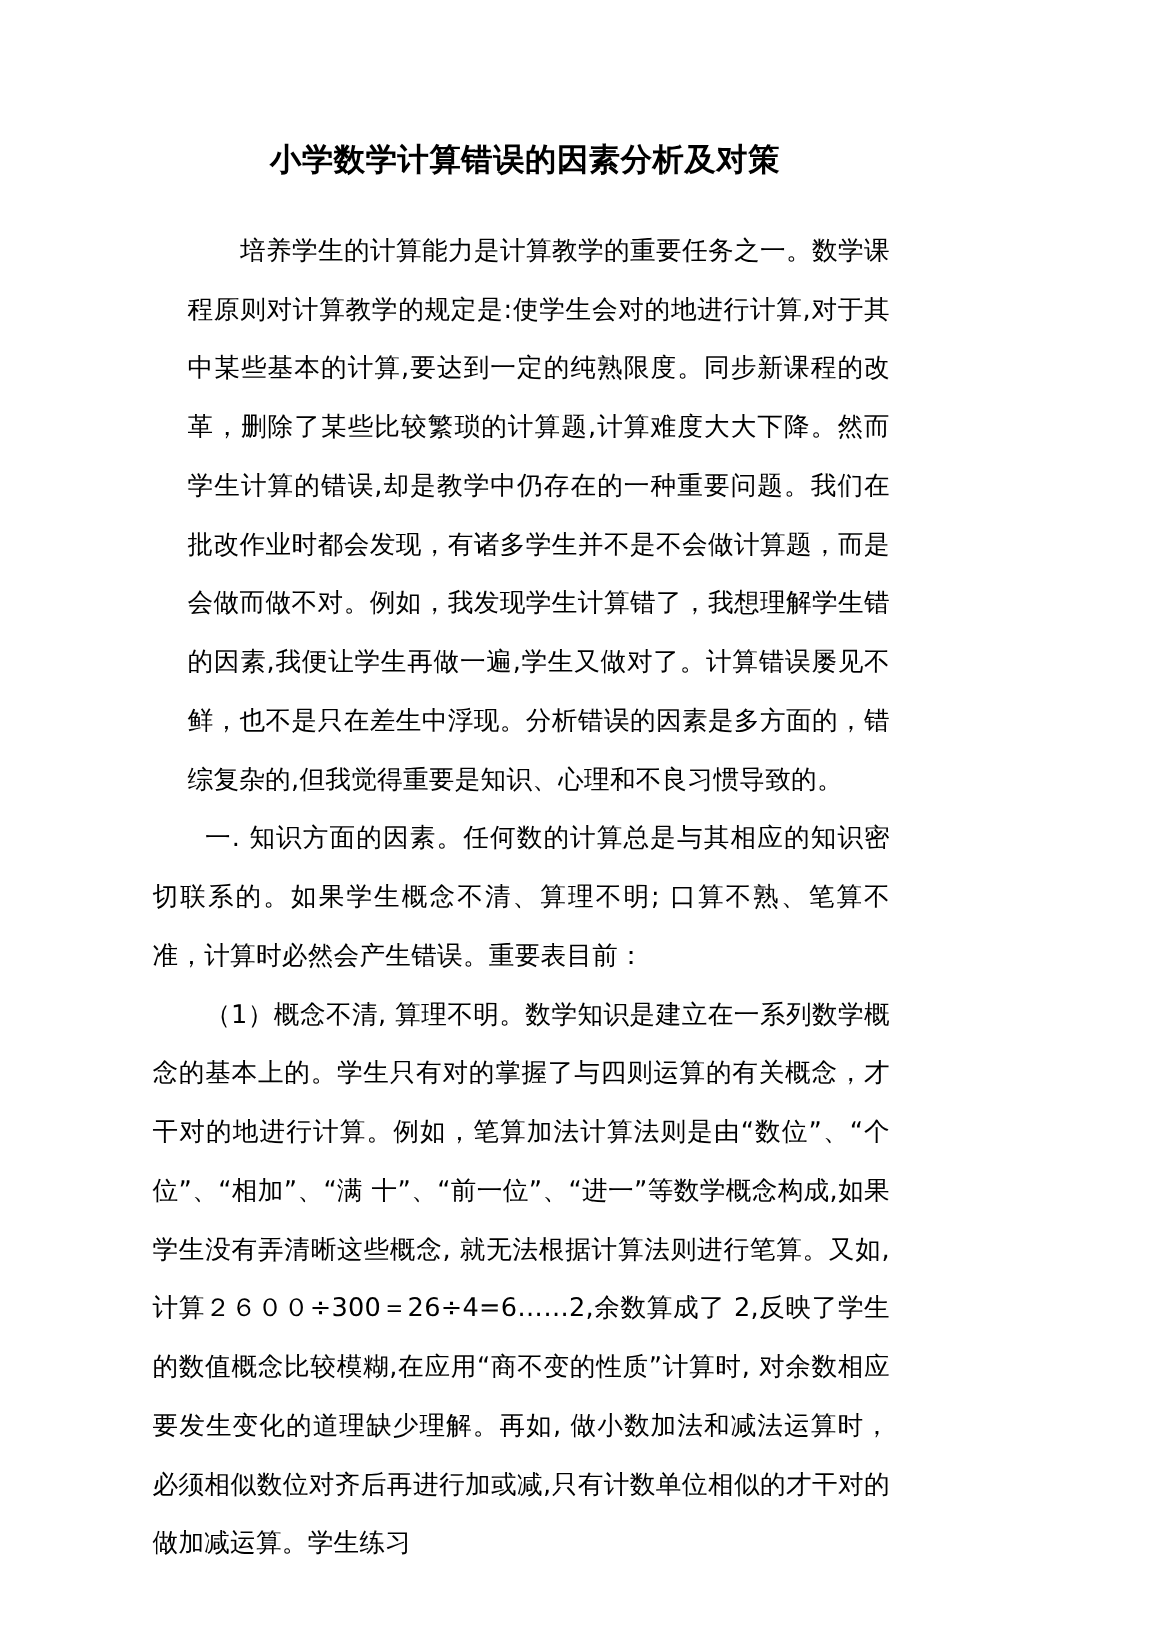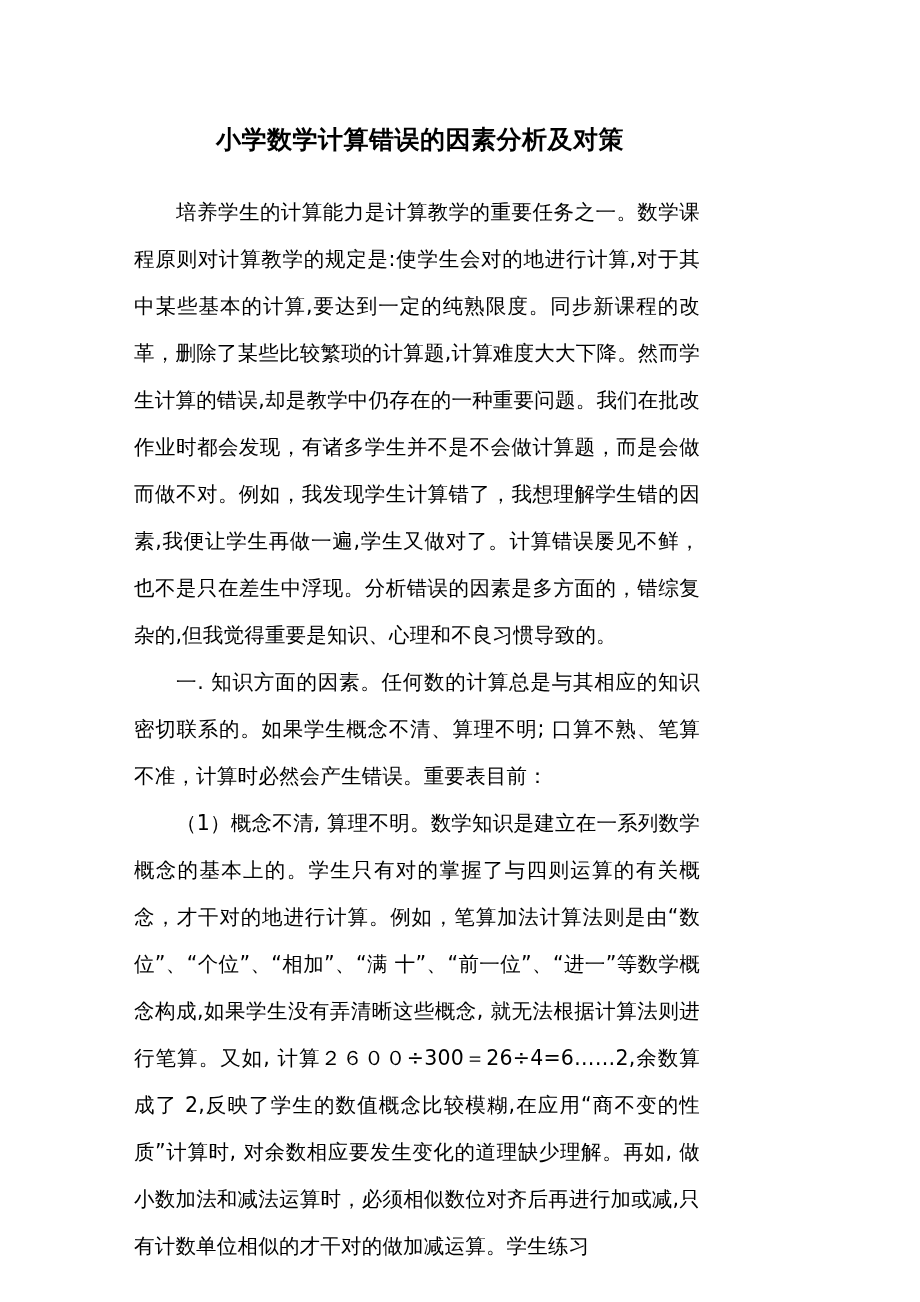--- a/index.html
+++ b/index.html
@@ -11,21 +11,21 @@
     width: 920px;
     height: 1302px;
     font-family: "DejaVu Sans", "Liberation Sans", sans-serif;
     color: #000000;
     overflow: hidden;
   }
   .page {
     width: 840px;
     height: 1302px;
     box-sizing: border-box;
-    padding: 12px;
+    padding: 0;
     position: relative;
     border-radius: 15px;
   }
   .doc-title {
     text-align: center;
     font-size: 25px;
     font-weight: bold;
     letter-spacing: 0.5px;
     margin: 0;
     padding: 112px 80px 0 80px;
@@ -38,20 +38,21 @@
   .para {
     font-size: 20.5px;
     line-height: 47px;
     text-align: justify;
     text-justify: inter-ideograph;
     margin: 0;
     letter-spacing: 0.2px;
   }
   .para.first {
     margin-top: 32px;
+    margin-left: 28px;
   }
   .indent {
     text-indent: 2.05em;
   }
 </style>
 </head>
 <body>
 
 <div class="page">
 

